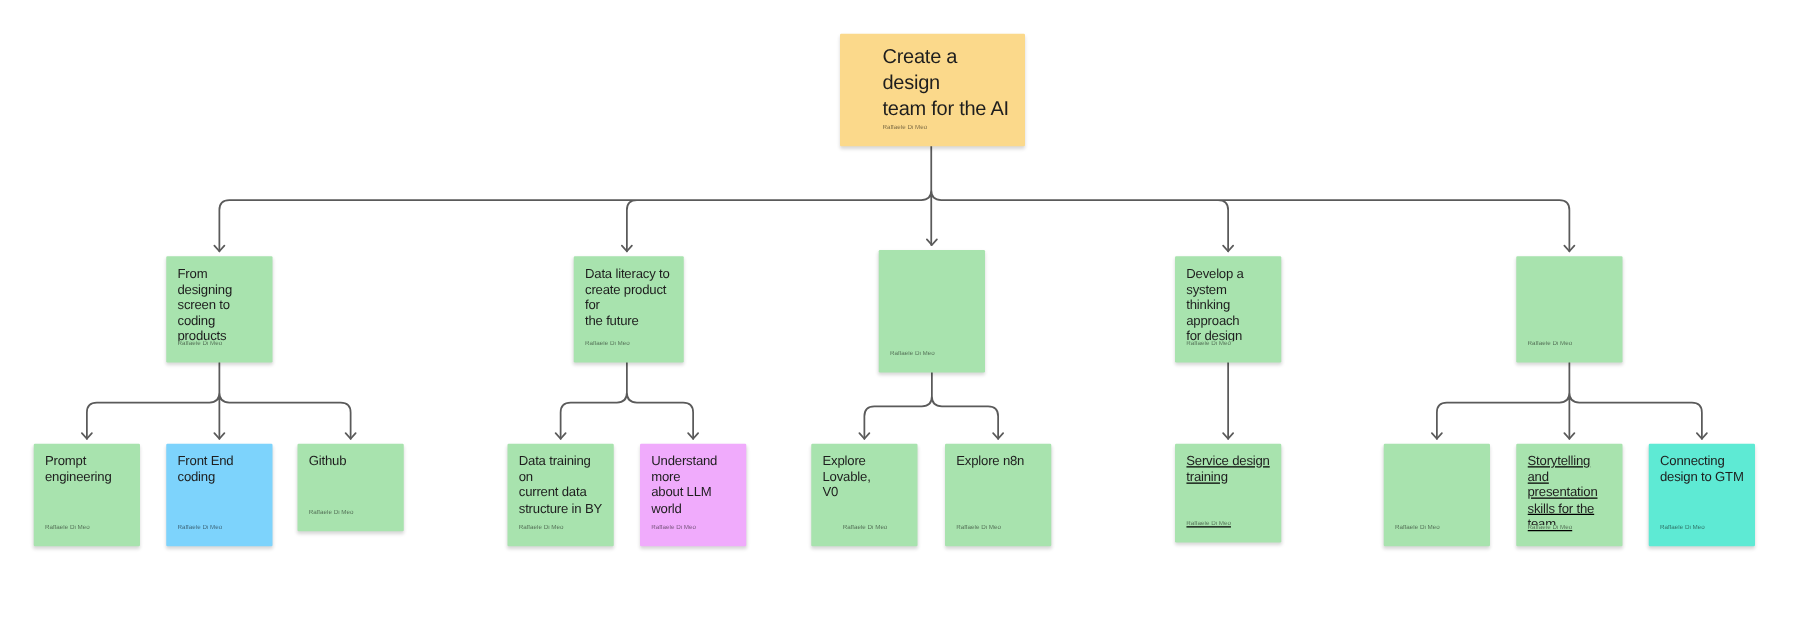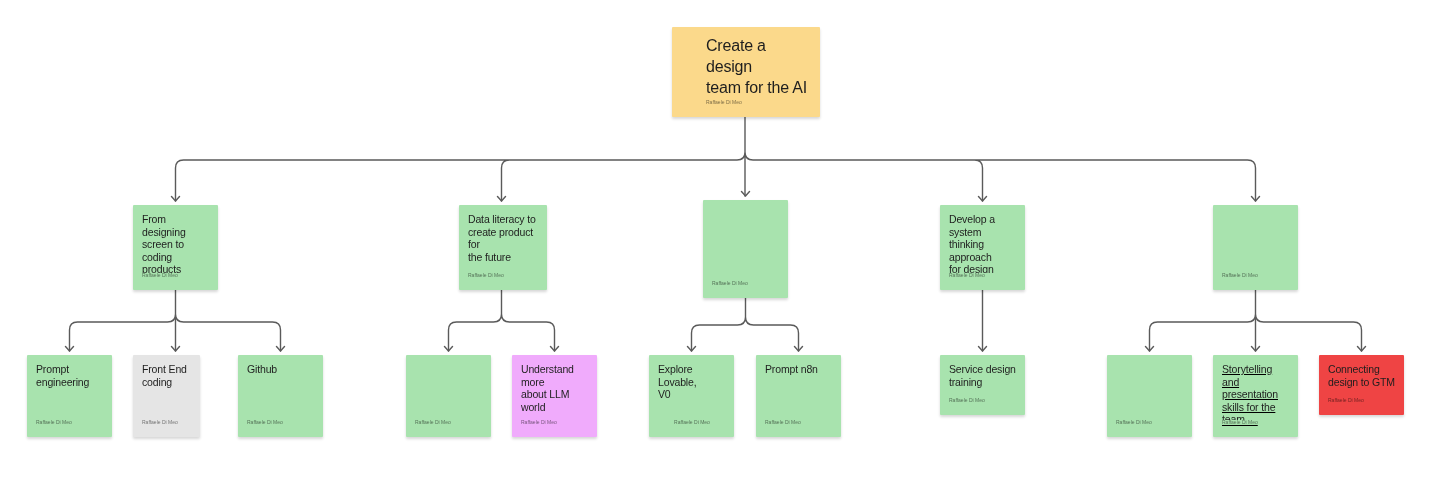--- a/index.html
+++ b/index.html
@@ -113,58 +113,61 @@
         <div class="note-author">Raffaele Di Meo</div>
       </div>
       <div class="note" style="left: 1213px; top: 205px; width: 85px; height: 85px; background: rgb(168, 227, 174);">
         <div class="note-author">Raffaele Di Meo</div>
       </div>
       <div class="note" style="left: 27px; top: 355px; width: 85px; height: 82px; background: rgb(168, 227, 174); justify-content: center;">
         <div class="note-text">Prompt
 engineering</div>
         <div class="note-author">Raffaele Di Meo</div>
       </div>
-      <div class="note" style="left: 133px; top: 355px; width: 67px; height: 82px; background: #e5e5e5;">
+      <div class="note" style="left: 133px; top: 355px; width: 85px; height: 82px; background: #7dd3fc;">
         <div class="note-text">Front End coding</div>
         <div class="note-author">Raffaele Di Meo</div>
       </div>
-      <div class="note" style="left: 238px; top: 355px; width: 85px; height: 82px; background: rgb(168, 227, 174);">
+      <div class="note" style="left: 238px; top: 355px; width: 85px; height: 70px; background: rgb(168, 227, 174);">
         <div class="note-text">Github</div>
         <div class="note-author">Raffaele Di Meo</div>
       </div>
       <div class="note" style="left: 406px; top: 355px; width: 85px; height: 82px; background: rgb(168, 227, 174);">
+        <div class="note-text">Data training on
+current data
+structure in BY</div>
         <div class="note-author">Raffaele Di Meo</div>
       </div>
       <div class="note" style="left: 512px; top: 355px; width: 85px; height: 82px; background: #f0abfc;">
         <div class="note-text">Understand more
 about LLM world</div>
         <div class="note-author">Raffaele Di Meo</div>
       </div>
       <div class="note" style="left: 649px; top: 355px; width: 85px; height: 82px; background: rgb(168, 227, 174); align-items: center;">
         <div class="note-text">Explore Lovable,
 V0</div>
         <div class="note-author">Raffaele Di Meo</div>
       </div>
       <div class="note" style="left: 756px; top: 355px; width: 85px; height: 82px; background: rgb(168, 227, 174);">
-        <div class="note-text">Prompt n8n</div>
+        <div class="note-text">Explore n8n</div>
         <div class="note-author">Raffaele Di Meo</div>
       </div>
-      <div class="note" style="left: 940px; top: 355px; width: 85px; height: 60px; background: rgb(168, 227, 174);">
+      <div class="note" style="left: 940px; top: 355px; width: 85px; height: 79px; background: rgb(168, 227, 174); text-decoration: underline;">
         <div class="note-text">Service design
 training</div>
         <div class="note-author">Raffaele Di Meo</div>
       </div>
       <div class="note" style="left: 1107px; top: 355px; width: 85px; height: 82px; background: rgb(168, 227, 174);">
         <div class="note-author">Raffaele Di Meo</div>
       </div>
       <div class="note" style="left: 1213px; top: 355px; width: 85px; height: 82px; background: rgb(168, 227, 174); text-decoration: underline;">
         <div class="note-text">Storytelling and
 presentation
 skills for the team</div>
         <div class="note-author">Raffaele Di Meo</div>
       </div>
-      <div class="note" style="left: 1319px; top: 355px; width: 85px; height: 60px; background: #ef4444;">
+      <div class="note" style="left: 1319px; top: 355px; width: 85px; height: 82px; background: #5eead4;">
         <div class="note-text">Connecting
 design to GTM</div>
         <div class="note-author">Raffaele Di Meo</div>
       </div>
     </div>
 </div>
 
 </body></html>

